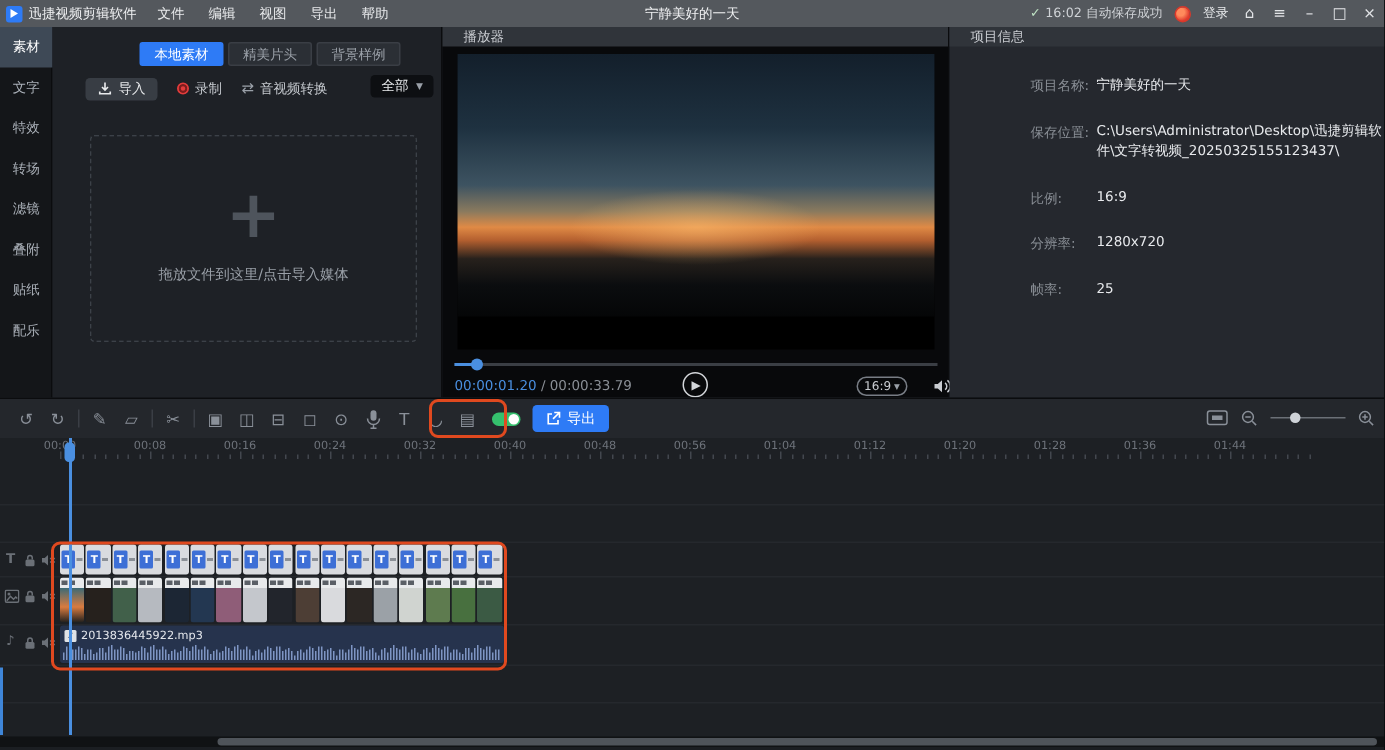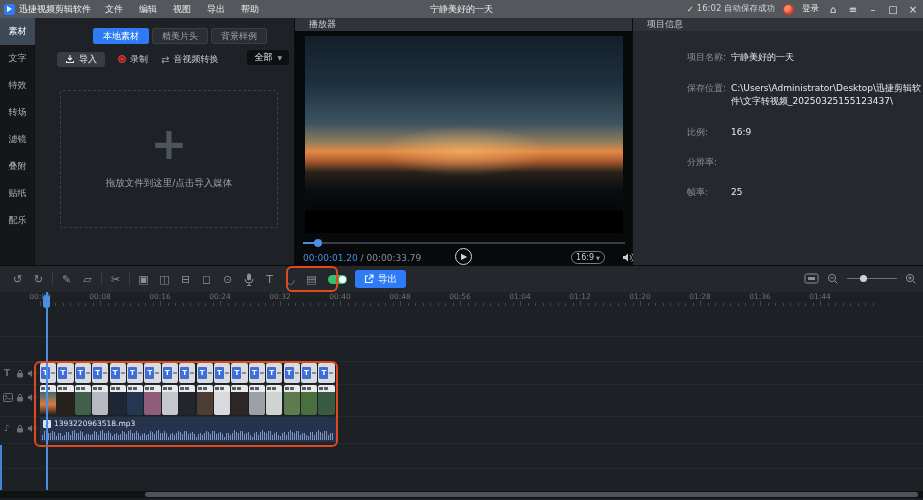--- a/index.html
+++ b/index.html
@@ -239,20 +239,21 @@
         <div class="pi-row">
           <div class="pi-label">保存位置:</div>
           <div class="pi-value">C:\Users\Administrator\Desktop\迅捷剪辑软件\文字转视频_20250325155123437\</div>
         </div>
         <div class="pi-row">
           <div class="pi-label">比例:</div>
           <div class="pi-value">16:9</div>
         </div>
         <div class="pi-row">
           <div class="pi-label">分辨率:</div>
+          <div class="pi-value">1280x720</div>
         </div>
         <div class="pi-row">
           <div class="pi-label">帧率:</div>
           <div class="pi-value">25</div>
         </div>
       </div>
   </div>
 
   <div class="ttoolbar" id="ttoolbar">
       <div style="width: 7px;"></div>
@@ -478,21 +479,21 @@
       <svg class="th-ico" style="left:27px;top:132px;" width="10" height="9" viewBox="0 0 10 9">
           <path d="M1 3h1.8L5 1v7L2.8 6H1z" fill="#6b7077"></path>
           <path d="M6.5 3l3 3M9.5 3l-3 3" stroke="#6b7077"></path>
         </svg>
     </div>
 
     <div class="clips" id="clips">
       <div class="audio-clip">
         <div class="audio-label">
           <span class="abox">♪</span>
-          <span>1393220963518.mp3</span>
+          <span>2013836445922.mp3</span>
         </div>
         <div class="wave" id="wave">
             <i style="height: 4.94515px;"></i>
             <i style="height: 8.82368px;"></i>
             <i style="height: 9.86085px;"></i>
             <i style="height: 7.39837px;"></i>
             <i style="height: 7.2801px;"></i>
             <i style="height: 9.32803px;"></i>
             <i style="height: 7.8927px;"></i>
             <i style="height: 3.84984px;"></i>

